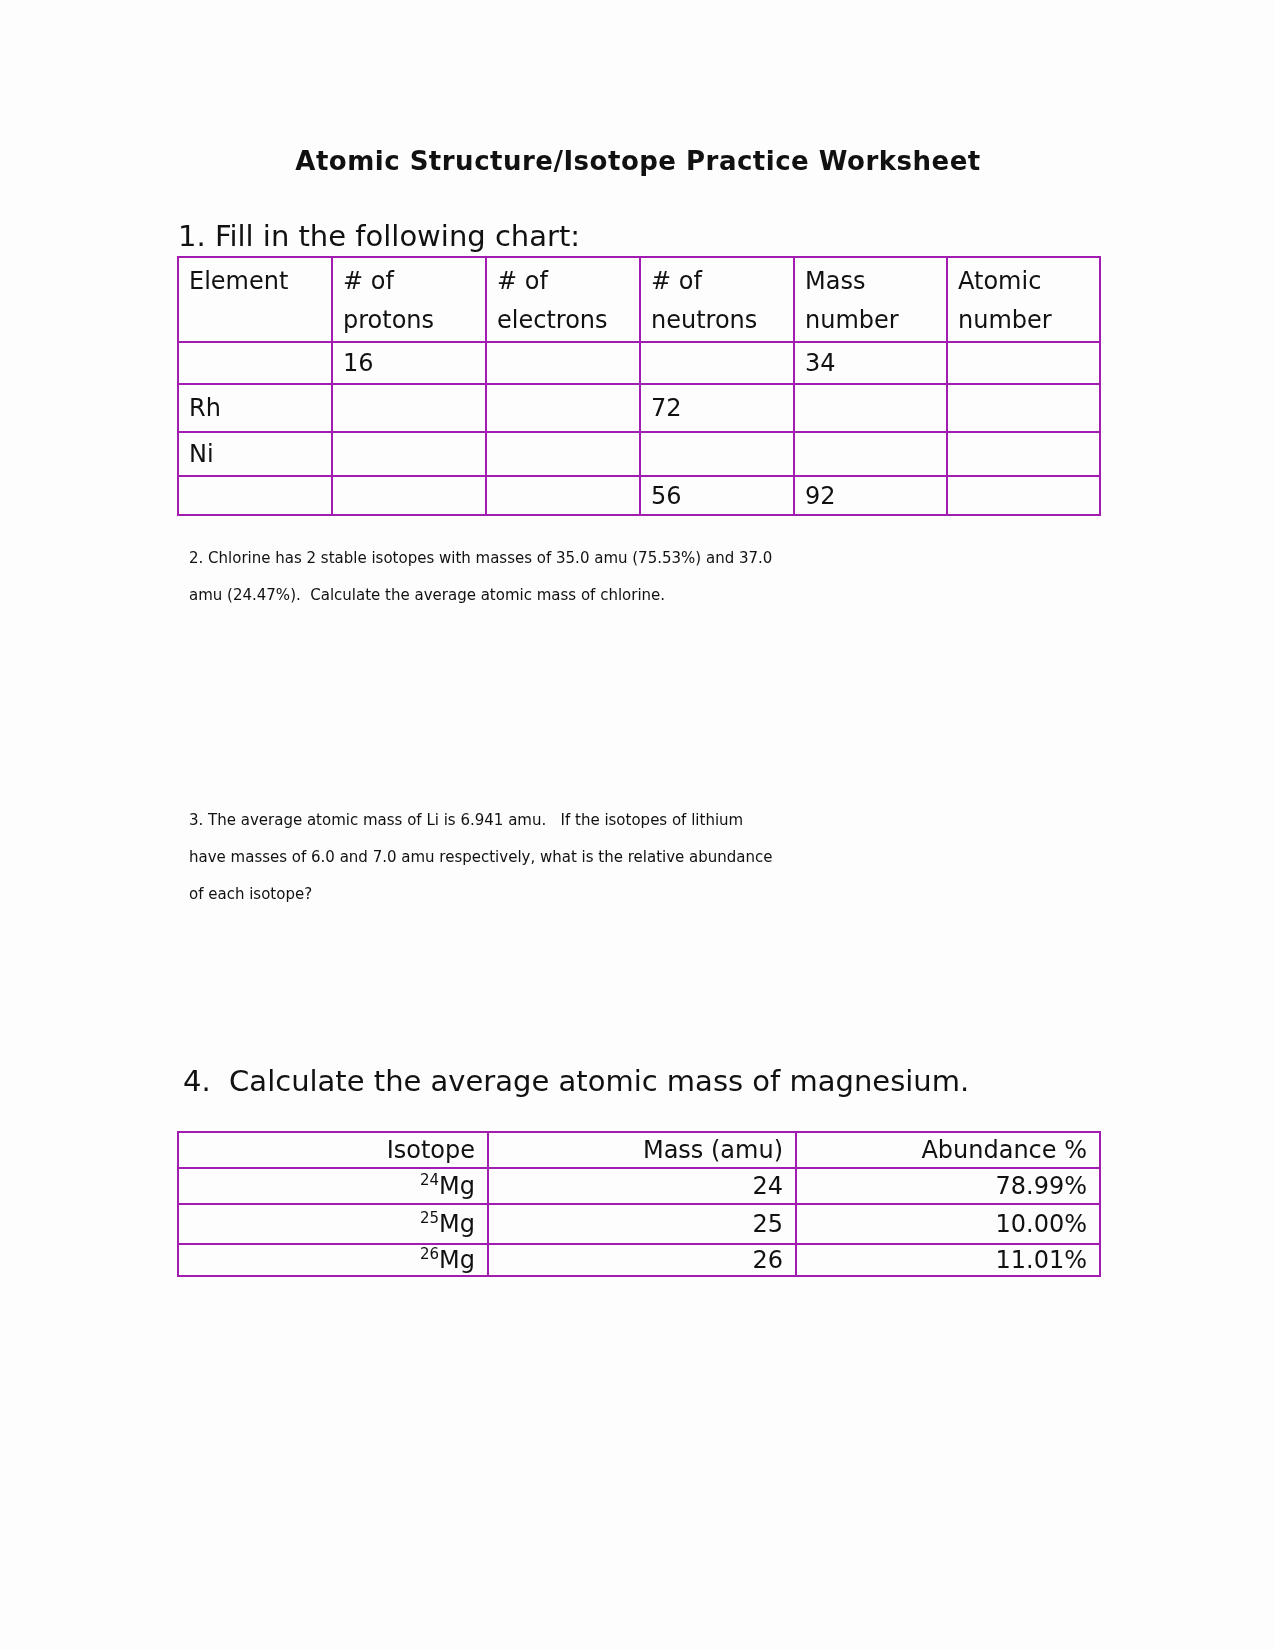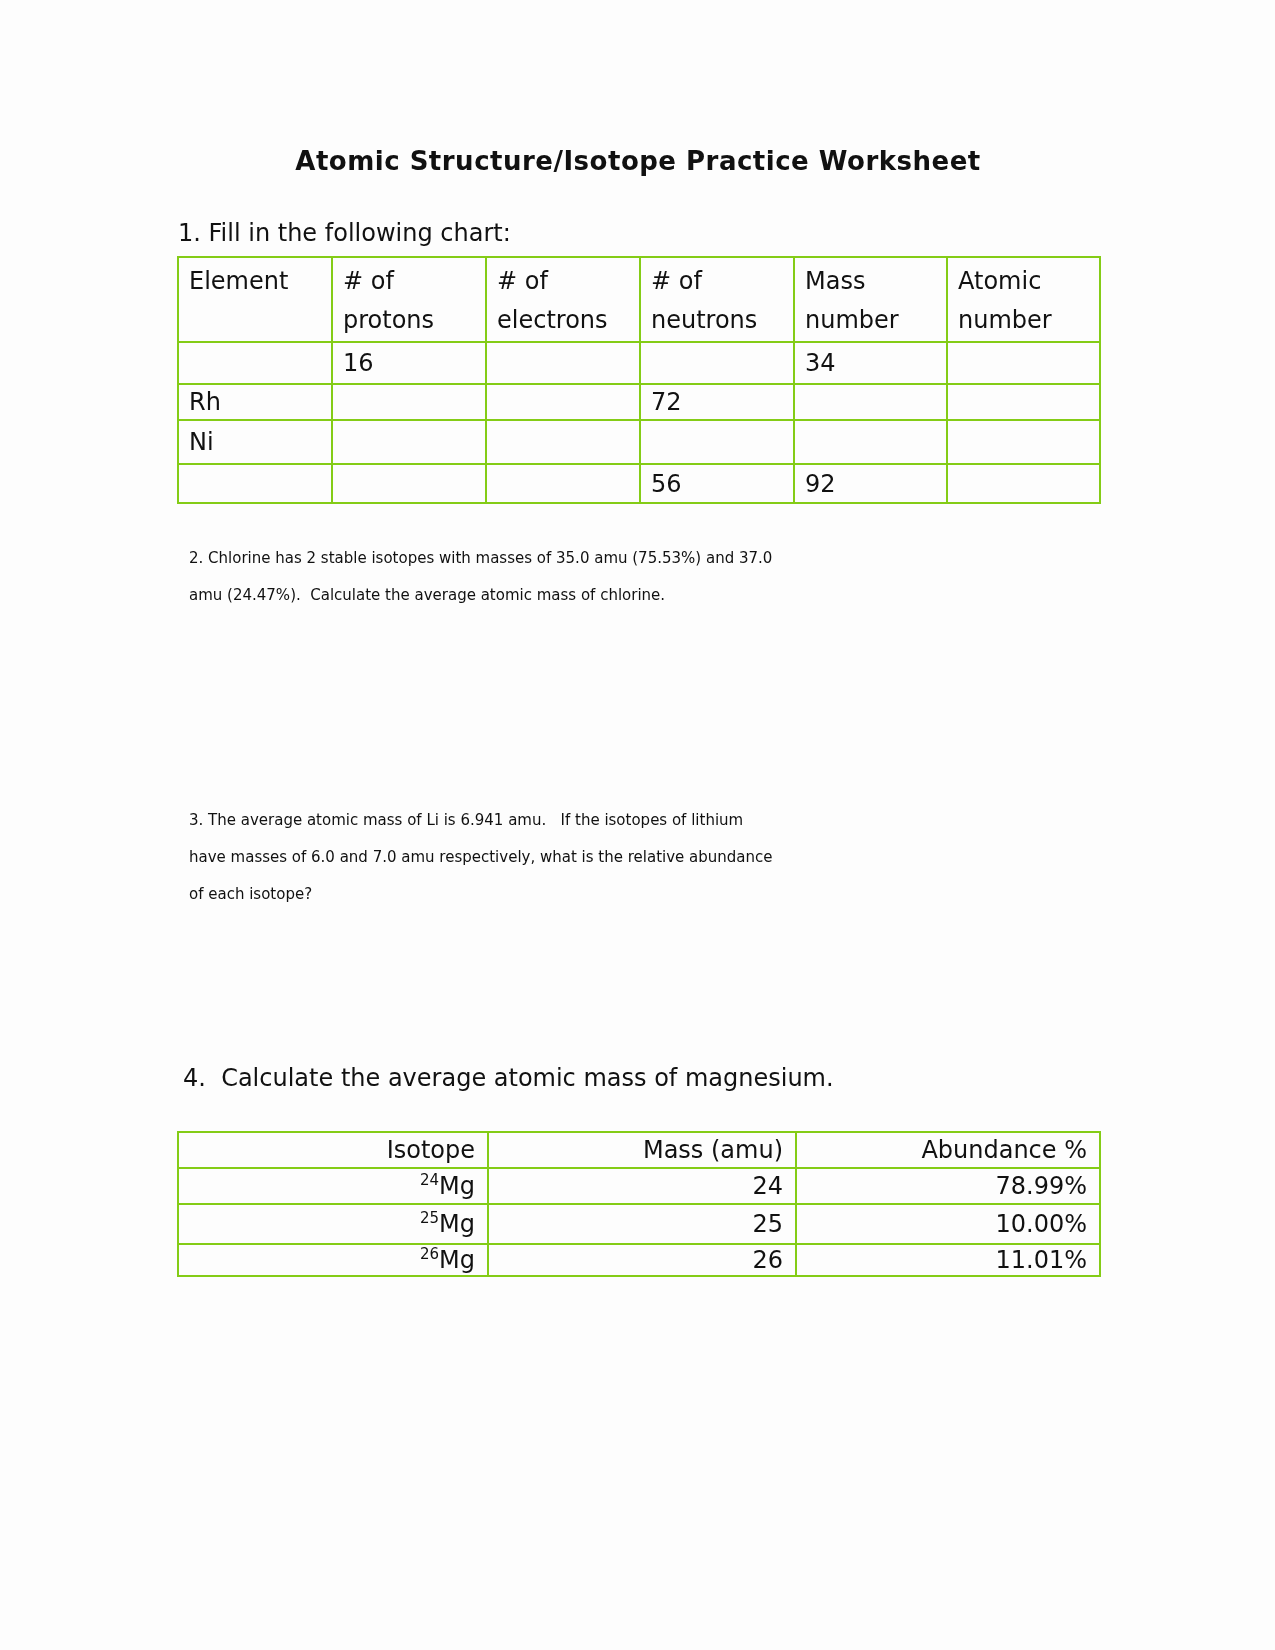--- a/index.html
+++ b/index.html
@@ -16,21 +16,21 @@
   .title {
     position: absolute;
     top: 146px;
     left: 177px;
     width: 922px;
     text-align: center;
     font-weight: bold;
     font-size: 26px;
     letter-spacing: 0.5px;
   }
-  .q-label { position: absolute; font-size: 24px; white-space: pre-wrap; }
+  .q-label { position: absolute; font-size: 29px; white-space: pre-wrap; }
   .q1-label { top: 219px; left: 178px; }
   .q4-label { top: 1064px; left: 183px; }
   .q-para {
     position: absolute;
     left: 189px;
     width: 905px;
     font-size: 15px;
     line-height: 37px;
     white-space: pre-wrap;
   }
@@ -39,21 +39,21 @@
   table.wtable {
     position: absolute;
     left: 177px;
     border-collapse: collapse;
     table-layout: fixed;
     font-size: 24px;
   }
   table.t1 { top: 256px; width: 922px; }
   table.t2 { top: 1131px; width: 922px; }
   .wtable td {
-    border: 2px solid #84cc16;
+    border: 2px solid #a21caf;
     padding: 1px 10px;
     vertical-align: middle;
     overflow: hidden;
   }
   table.t1 td.hdr {
     vertical-align: top;
     padding-top: 4px;
     line-height: 39px;
     white-space: pre-line;
   }
@@ -98,21 +98,21 @@
 number</td>
     </tr>
     <tr style="height:42px">
       <td></td>
       <td>16</td>
       <td></td>
       <td></td>
       <td>34</td>
       <td></td>
     </tr>
-    <tr style="height:36px">
+    <tr style="height:48px">
       <td>Rh</td>
       <td></td>
       <td></td>
       <td>72</td>
       <td></td>
       <td></td>
     </tr>
     <tr style="height:44px">
       <td>Ni</td>
       <td></td>

